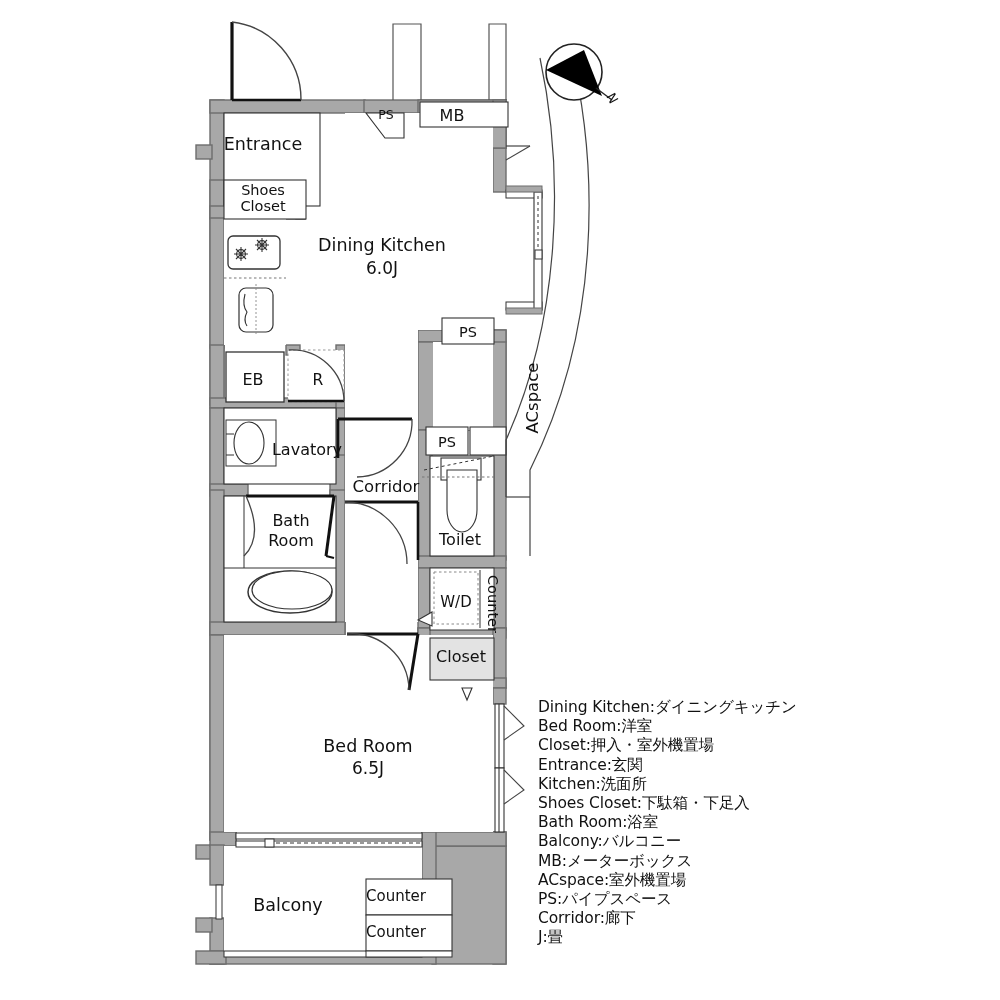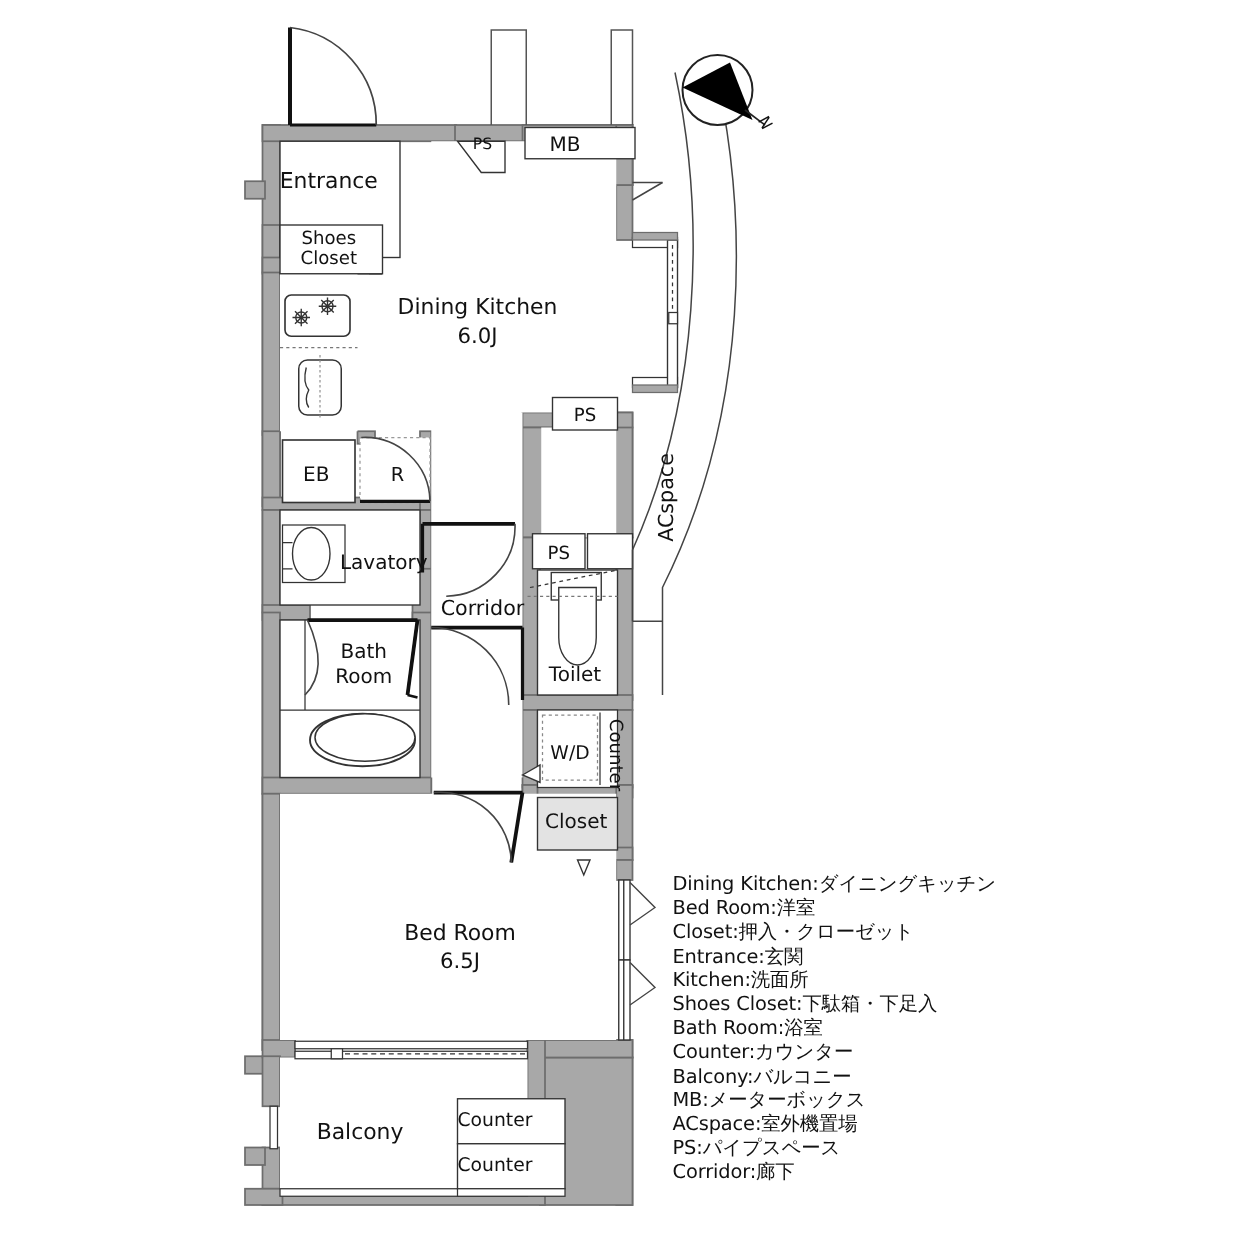--- a/index.html
+++ b/index.html
@@ -329,26 +329,26 @@
       <path d="M546,70 L584,50 L602,96 Z" fill="#000"></path>
       <path d="M596,88 L612,100" stroke="#222" stroke-width="1.4"></path>
       <text x="606" y="96" font-size="13" transform="rotate(62 606 96)">N</text>
     </g>
 
   </svg>
 
   <div class="legend">
     <div class="legend-row">Dining Kitchen:ダイニングキッチン</div>
     <div class="legend-row">Bed Room:洋室</div>
-    <div class="legend-row">Closet:押入・クローゼット</div>
+    <div class="legend-row">Closet:押入・室外機置場</div>
     <div class="legend-row">Entrance:玄関</div>
     <div class="legend-row">Kitchen:洗面所</div>
     <div class="legend-row">Shoes Closet:下駄箱・下足入</div>
     <div class="legend-row">Bath Room:浴室</div>
-    <div class="legend-row">Counter:カウンター</div>
     <div class="legend-row">Balcony:バルコニー</div>
     <div class="legend-row">MB:メーターボックス</div>
     <div class="legend-row">ACspace:室外機置場</div>
     <div class="legend-row">PS:パイプスペース</div>
     <div class="legend-row">Corridor:廊下</div>
+    <div class="legend-row">J:畳</div>
   </div>
 
 </div>
 
 </body></html>

